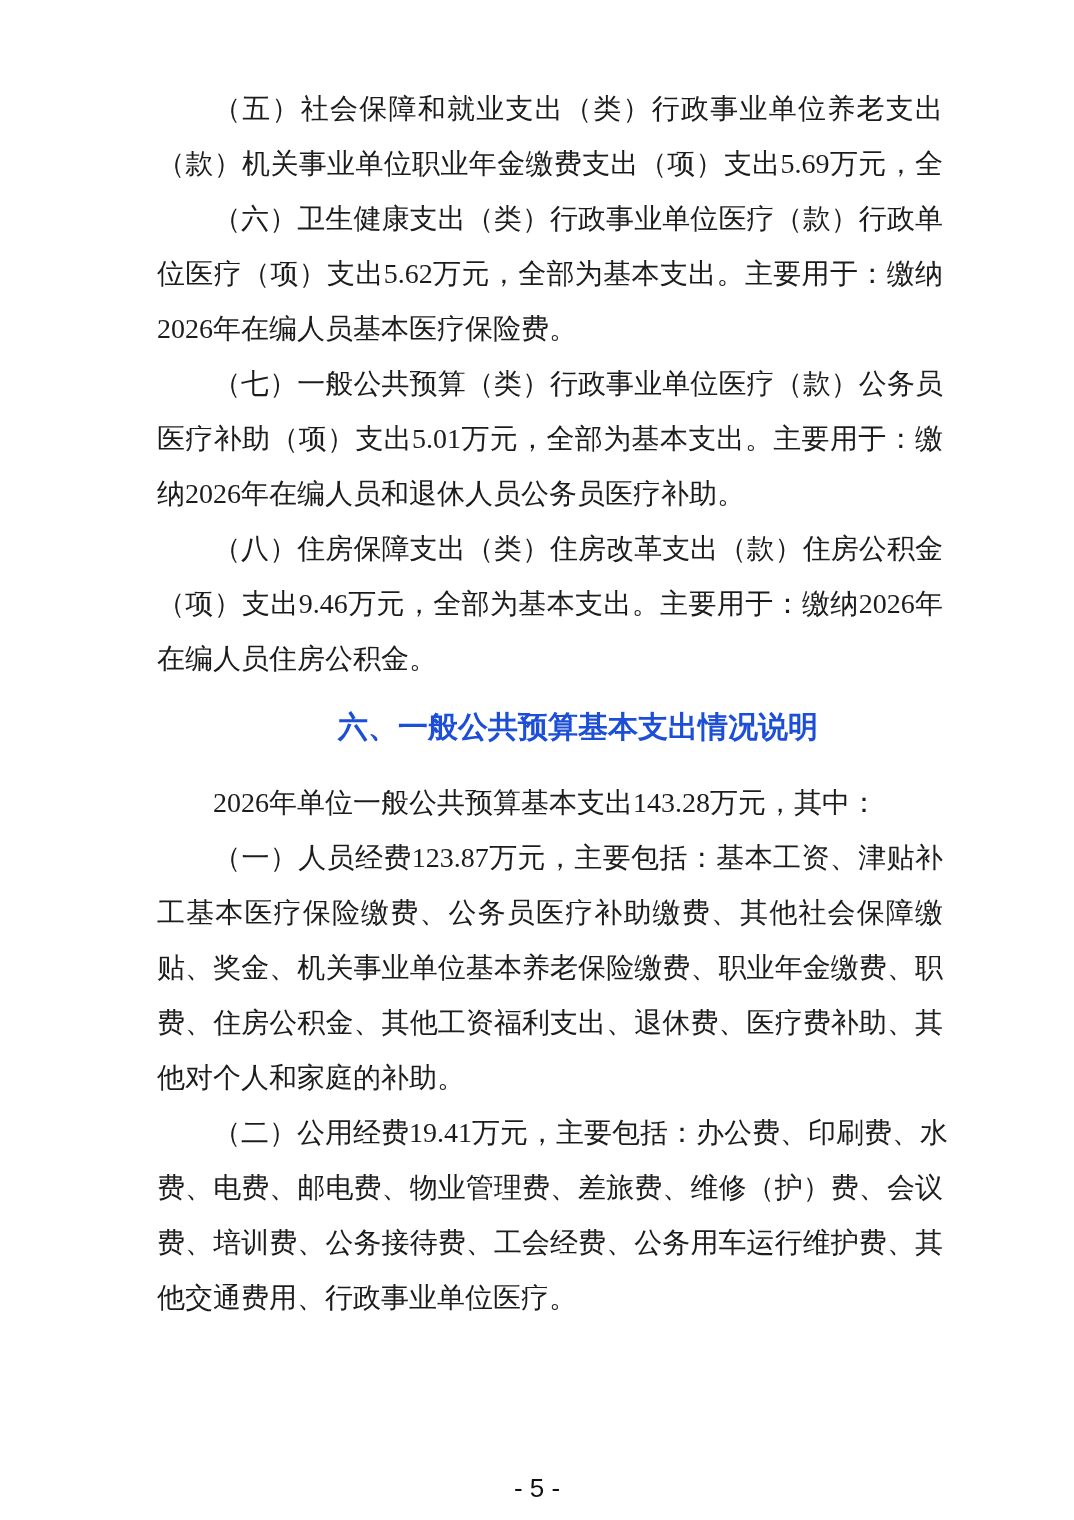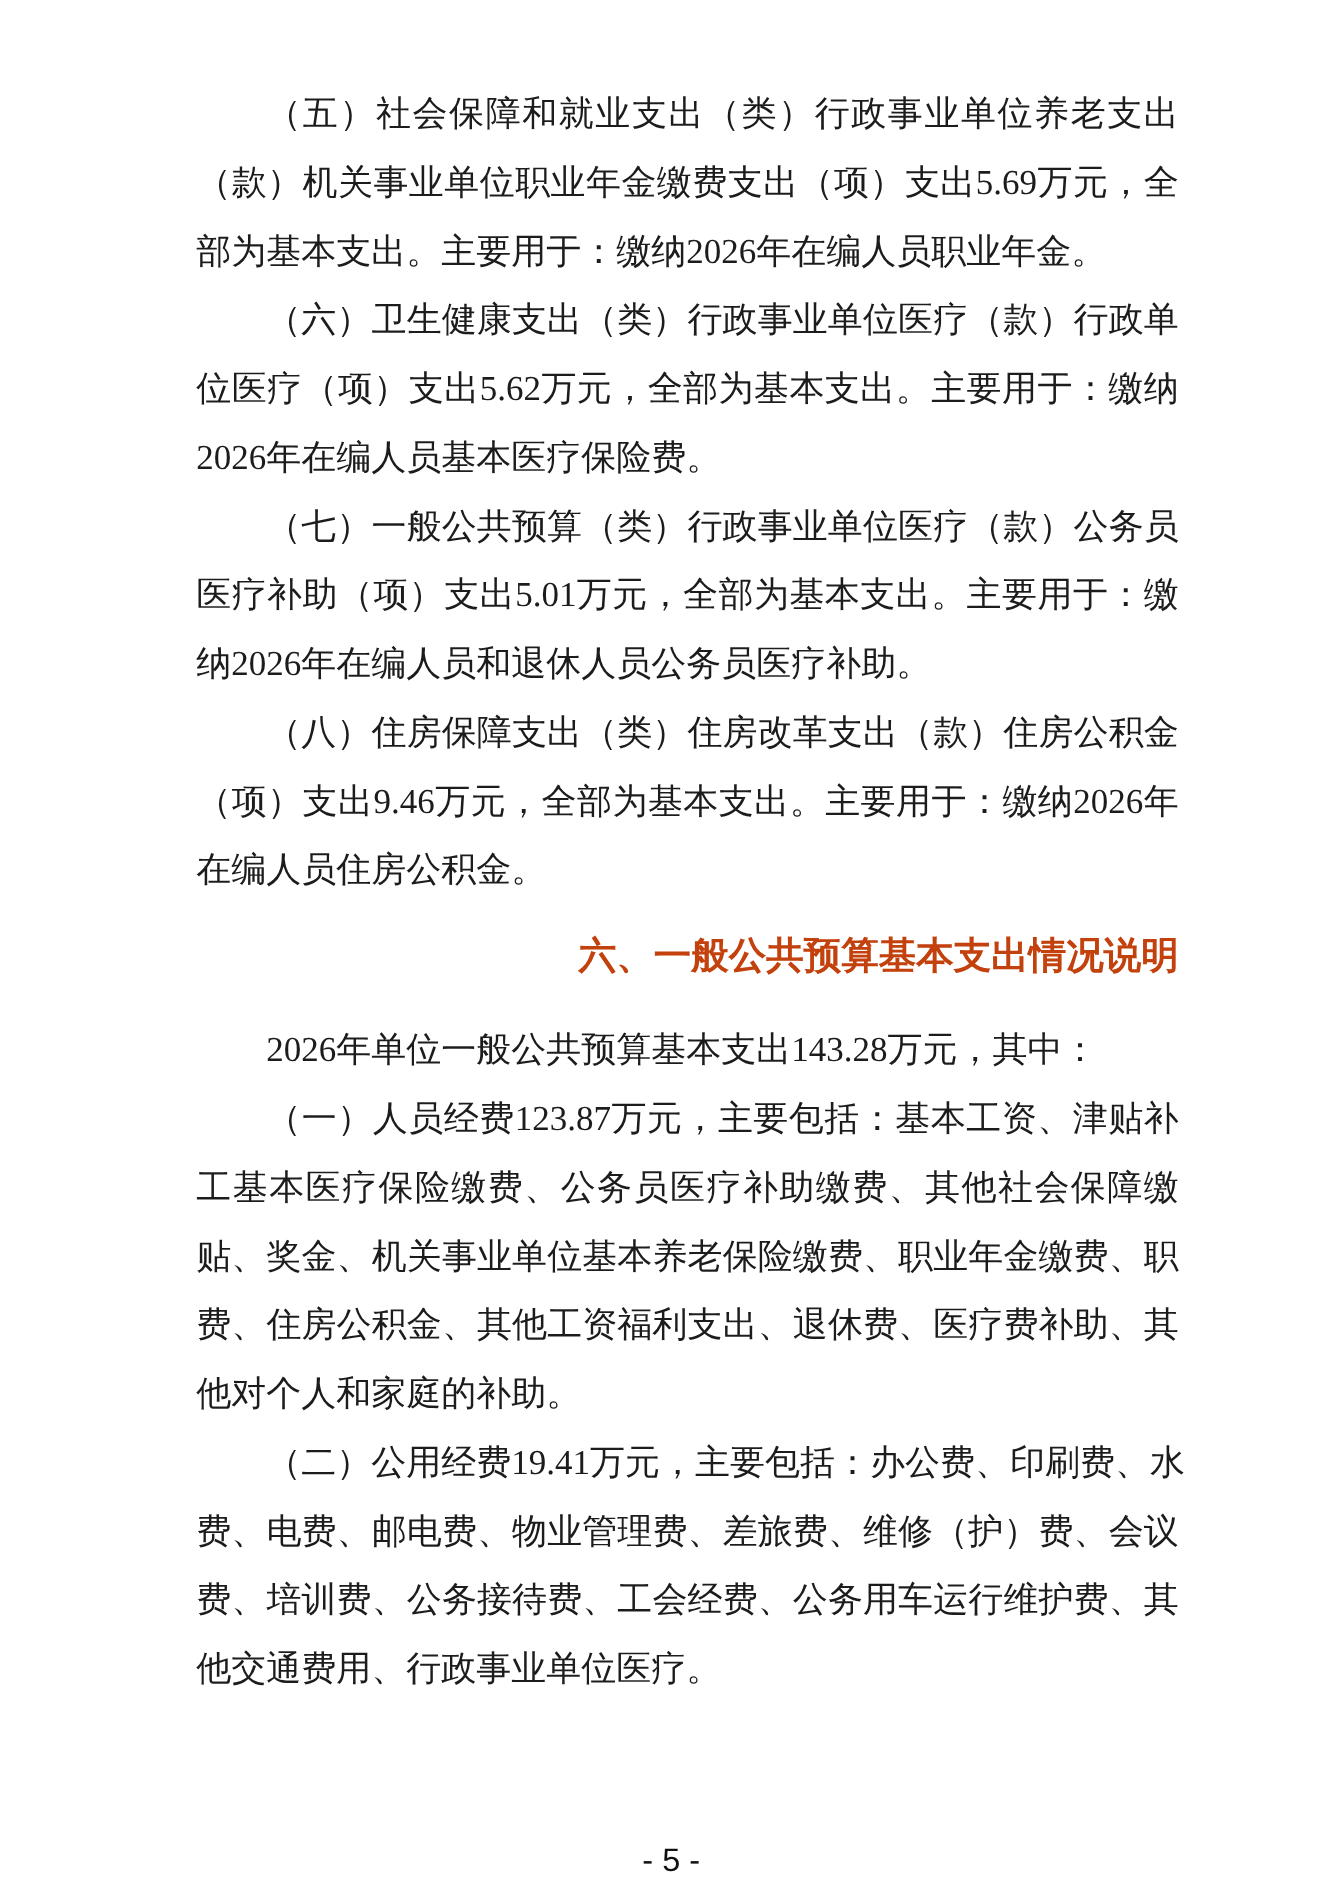--- a/index.html
+++ b/index.html
@@ -12,21 +12,21 @@
     width: 1074px;
     height: 1520px;
     background: #ffffff;
     overflow: hidden;
     font-family: "Liberation Serif", "DejaVu Serif", serif;
     color: #1c1c1c;
   }
   .content {
     position: absolute;
     left: 157px;
-    top: 64px;
+    top: 81px;
     width: 786px;
   }
   .block { margin: 0; }
   .line {
     font-size: 28px;
     line-height: 55px;
     height: 55px;
     white-space: nowrap;
     text-align: justify;
     text-align-last: justify;
@@ -39,22 +39,22 @@
     text-indent: 56px;
   }
   .heading-block {
     margin-top: 13px;
     margin-bottom: 21px;
   }
   .heading-block .line {
     font-family: "Liberation Sans", "DejaVu Sans", sans-serif;
     font-weight: 700;
     font-size: 30px;
-    color: #c2410c;
-    text-align: right;
+    color: #1d4ed8;
+    text-align: center;
     text-align-last: auto;
   }
   .footer {
     position: absolute;
     left: 0;
     right: 0;
     top: 1470px;
     text-align: center;
   }
   .footer .page-number {
@@ -65,21 +65,20 @@
   }
 </style>
 </head>
 <body>
 
 <div class="page">
   <div class="content" id="content">
       <div class="block paragraph-block">
         <div class="line indent">（五）社会保障和就业支出（类）行政事业单位养老支出</div>
         <div class="line">（款）机关事业单位职业年金缴费支出（项）支出5.69万元，全</div>
-        <div class="line no-justify">部为基本支出。主要用于：缴纳2026年在编人员职业年金。</div>
       </div>
       <div class="block paragraph-block">
         <div class="line indent">（六）卫生健康支出（类）行政事业单位医疗（款）行政单</div>
         <div class="line">位医疗（项）支出5.62万元，全部为基本支出。主要用于：缴纳</div>
         <div class="line no-justify">2026年在编人员基本医疗保险费。</div>
       </div>
       <div class="block paragraph-block">
         <div class="line indent">（七）一般公共预算（类）行政事业单位医疗（款）公务员</div>
         <div class="line">医疗补助（项）支出5.01万元，全部为基本支出。主要用于：缴</div>
         <div class="line no-justify">纳2026年在编人员和退休人员公务员医疗补助。</div>

